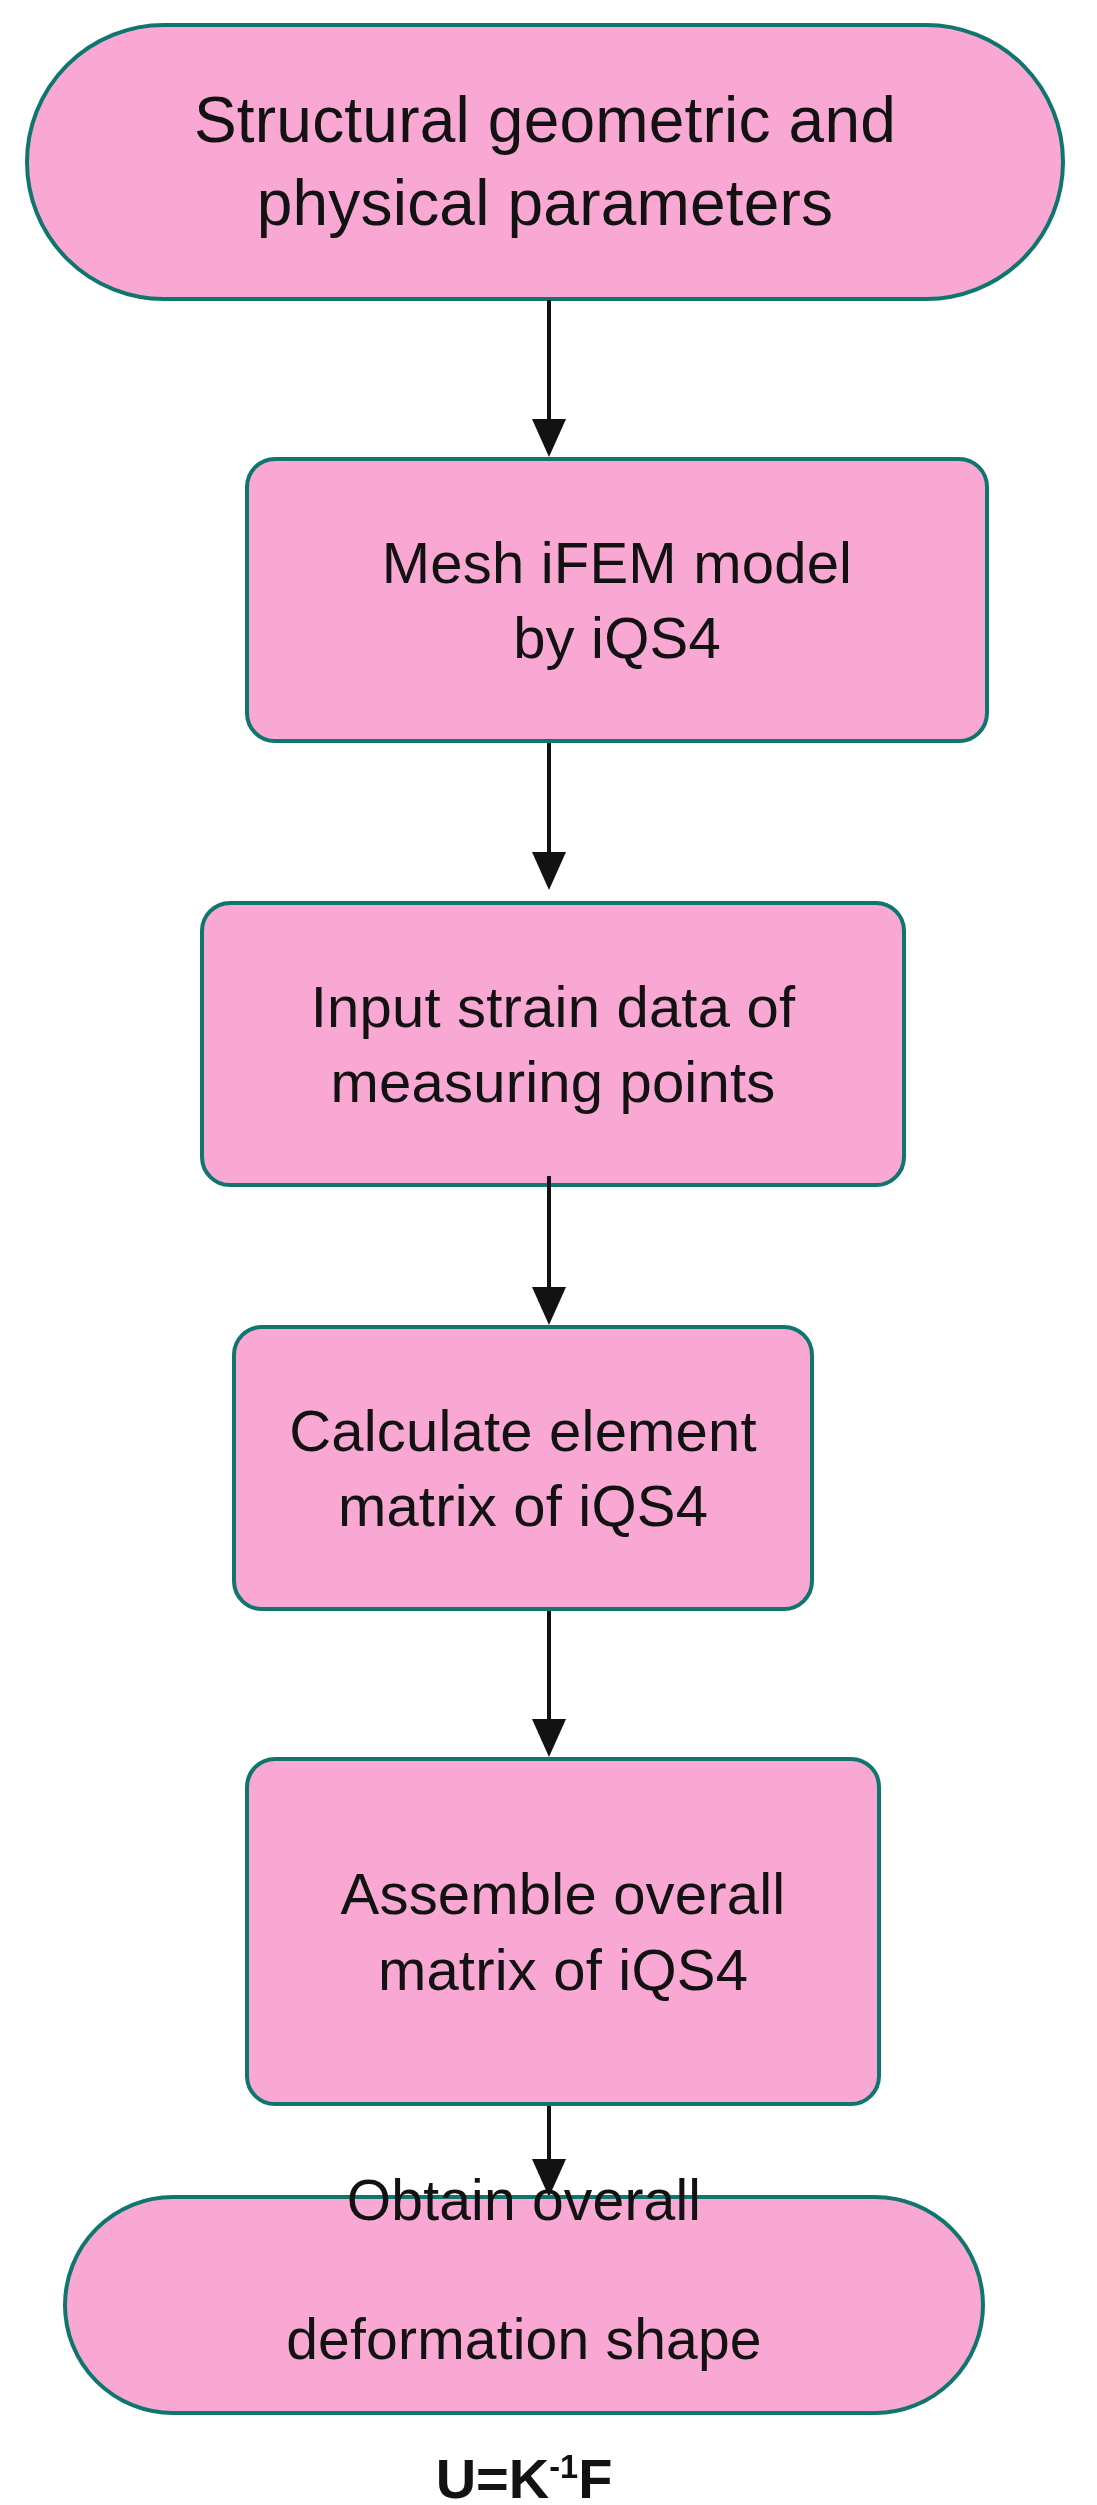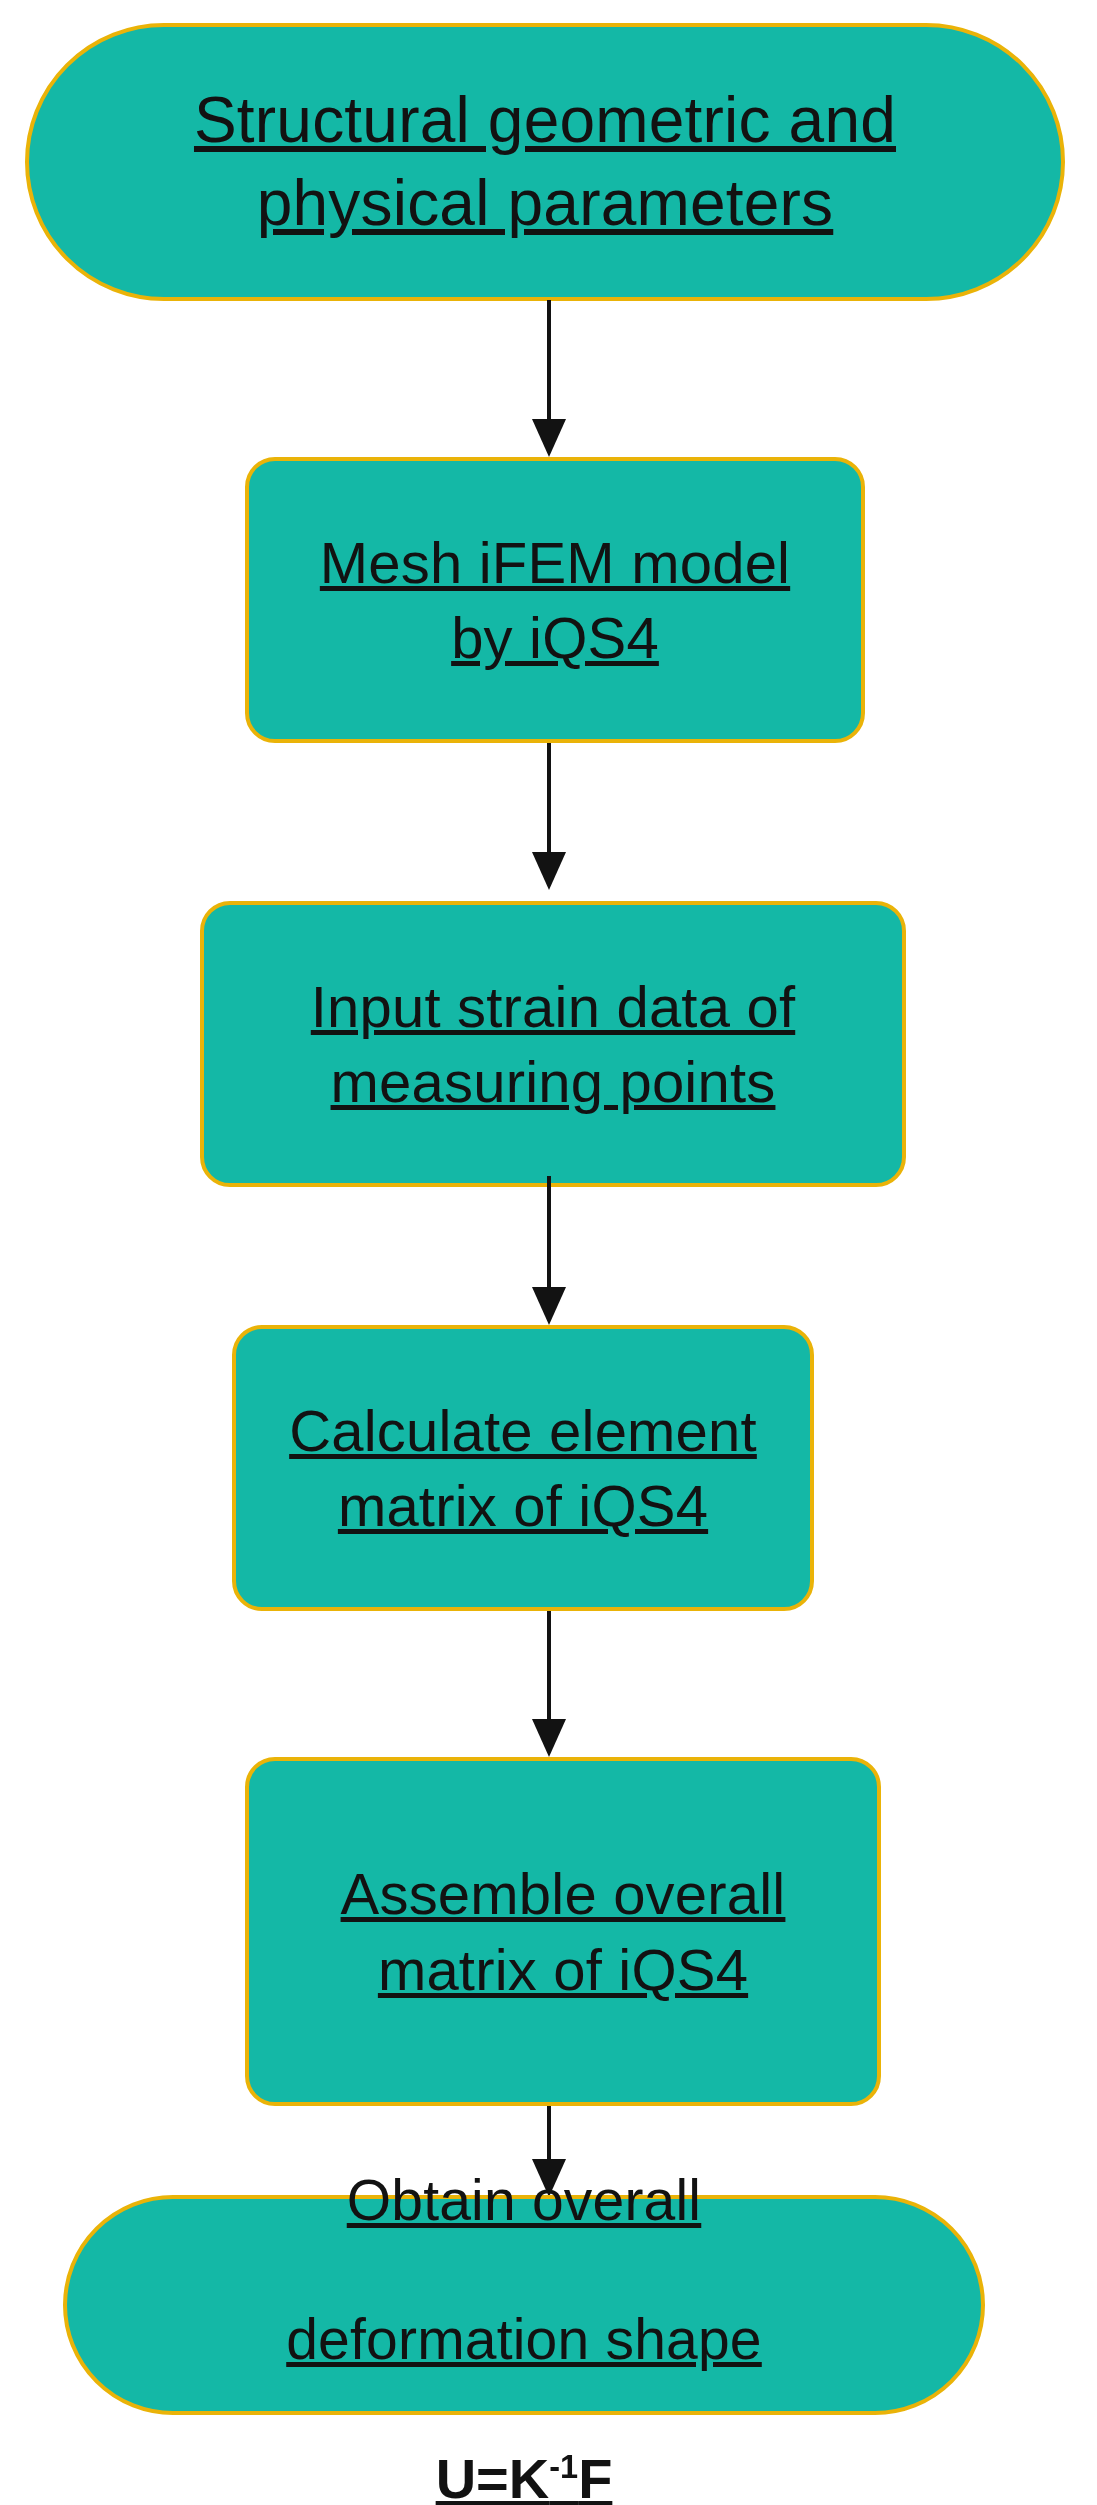--- a/index.html
+++ b/index.html
@@ -13,48 +13,47 @@
   #canvas {
     position: relative;
     width: 1097px;
     height: 2505px;
     background: #ffffff;
     overflow: hidden;
   }
   .node {
     position: absolute;
     box-sizing: border-box;
-    background: #14b8a6;
-    border: 4px solid #eab308;
+    background: #f9a8d4;
+    border: 4px solid #0f766e;
     display: flex;
     align-items: center;
     justify-content: center;
     text-align: center;
     color: #121212;
     line-height: 1.30;
     letter-spacing: 0.2px;
-    text-decoration: underline;
   }
   .node .label {
     display: block;
     width: 100%;
     padding: 0 14px;
     box-sizing: border-box;
     white-space: pre-line;
   }
   
   #node-start {
     left: 25px;  top: 23px;
     width: 1040px; height: 278px;
     border-radius: 139px;
     font-size: 64px;
   }
   #node-mesh {
     left: 245px; top: 457px;
-    width: 620px; height: 286px;
+    width: 744px; height: 286px;
     border-radius: 30px;
     font-size: 58px;
   }
   #node-strain {
     left: 200px; top: 890px;
     width: 706px; height: 286px;
     border-radius: 30px;
     font-size: 58px;
     margin-top: 11px;
   }

